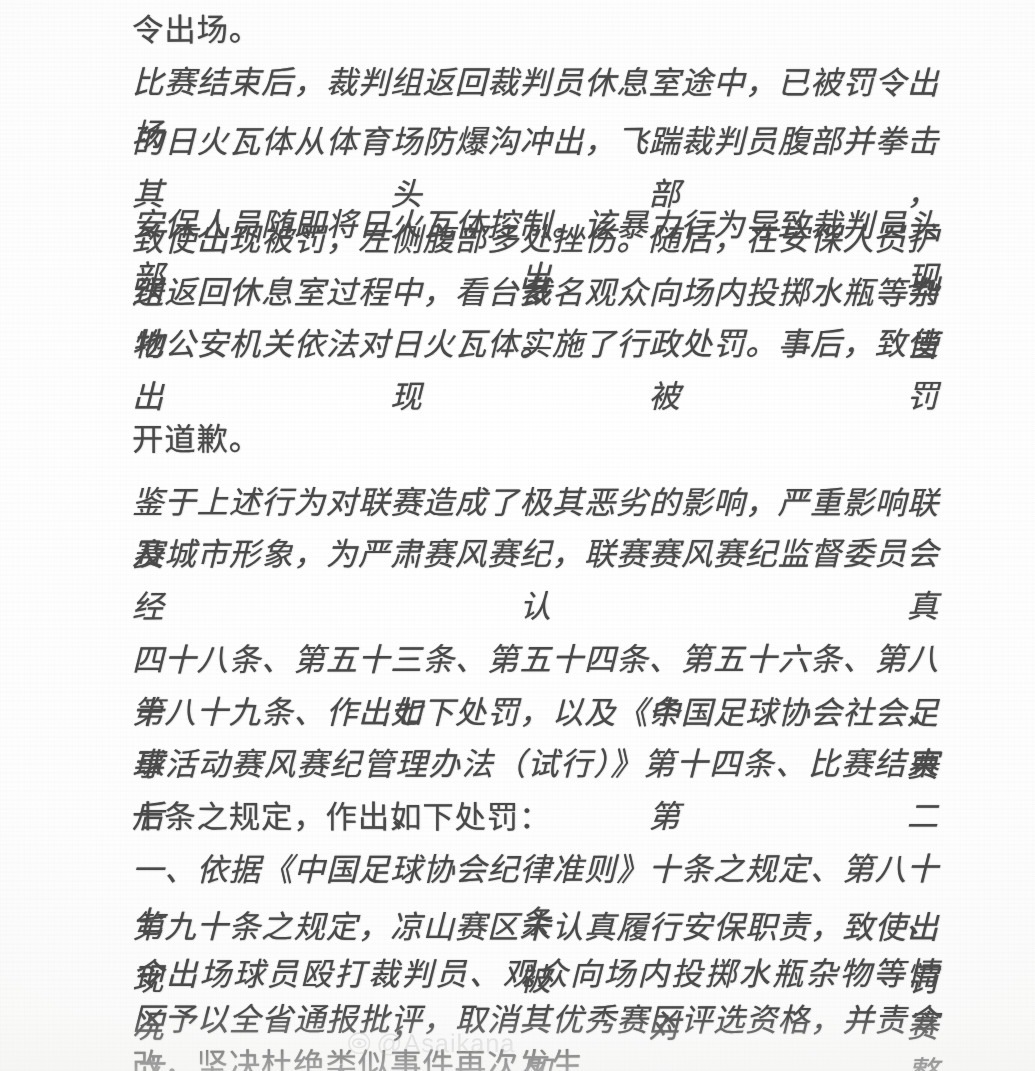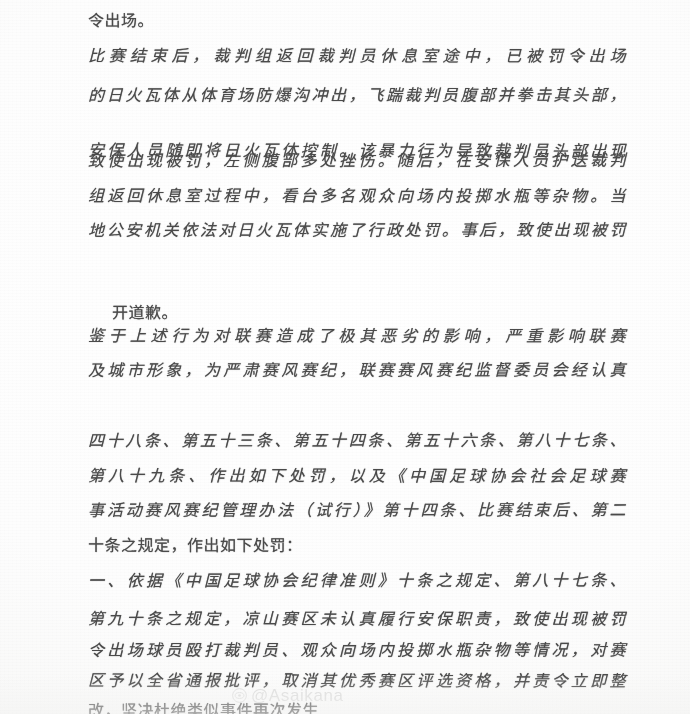--- a/index.html
+++ b/index.html
@@ -53,21 +53,21 @@
     width: 538px;
     height: 714px;
   }
 
   .doc-line {
     position: absolute;
     left: 0;
     width: 538px;
     height: 35px;
     line-height: 35px;
-    font-size: 16px;
+    font-size: 21px;
     letter-spacing: 0.5px;
     color: #4a4a4a;
     white-space: nowrap;
     text-align: justify;
     
     text-shadow:
       0 0 0.7px rgba(70,70,70,0.55),
       0.3px 0.2px 0.9px rgba(110,110,110,0.35);
     -webkit-font-smoothing: antialiased;
   }
@@ -137,21 +137,21 @@
 
   <div id="text-column">
 
   <div class="doc-line w1" style="top: 3px;">令出场。</div>
       <div class="doc-line w2 justify indent" style="top: 38px;">比赛结束后，裁判组返回裁判员休息室途中，已被罚令出场</div>
       <div class="doc-line w3 justify" style="top: 78px;">的日火瓦体从体育场防爆沟冲出，飞踹裁判员腹部并拳击其头部，</div>
       <div class="doc-line w4 justify" style="top: 108px; margin-top: 25px;">安保人员随即将日火瓦体控制。该暴力行为导致裁判员头部出现</div>
       <div class="doc-line w1 justify" style="top: 143px;">致使出现被罚，左侧腹部多处挫伤。随后，在安保人员护送裁判</div>
       <div class="doc-line w2 justify" style="top: 178px;">组返回休息室过程中，看台多名观众向场内投掷水瓶等杂物。当</div>
       <div class="doc-line w3 justify" style="top: 213px;">地公安机关依法对日火瓦体实施了行政处罚。事后，致使出现被罚</div>
-      <div class="doc-line w1" style="top: 295px; margin-left: 24px;">开道歉。</div>
+      <div class="doc-line w1" style="top: 276px;">开道歉。</div>
       <div class="doc-line w2 justify indent" style="top: 318px;">鉴于上述行为对联赛造成了极其恶劣的影响，严重影响联赛</div>
       <div class="doc-line w3 justify" style="top: 353px;">及城市形象，为严肃赛风赛纪，联赛赛风赛纪监督委员会经认真</div>
       <div class="doc-line w1 justify" style="top: 423px;">四十八条、第五十三条、第五十四条、第五十六条、第八十七条、</div>
       <div class="doc-line w2 justify" style="top: 458px;">第八十九条、作出如下处罚，以及《中国足球协会社会足球赛</div>
       <div class="doc-line w3 justify" style="top: 493px;">事活动赛风赛纪管理办法（试行）》第十四条、比赛结束后、第二</div>
       <div class="doc-line w4" style="top: 528px;">十条之规定，作出如下处罚：</div>
       <div class="doc-line w1 justify indent" style="top: 563px;">一、依据《中国足球协会纪律准则》十条之规定、第八十七条、</div>
       <div class="doc-line w2 justify" style="top: 601px;">第九十条之规定，凉山赛区未认真履行安保职责，致使出现被罚</div>
       <div class="doc-line w3 justify" style="top: 633px;">令出场球员殴打裁判员、观众向场内投掷水瓶杂物等情况，对赛</div>
       <div class="doc-line w4 justify" style="top: 663px;">区予以全省通报批评，取消其优秀赛区评选资格，并责令立即整</div>

